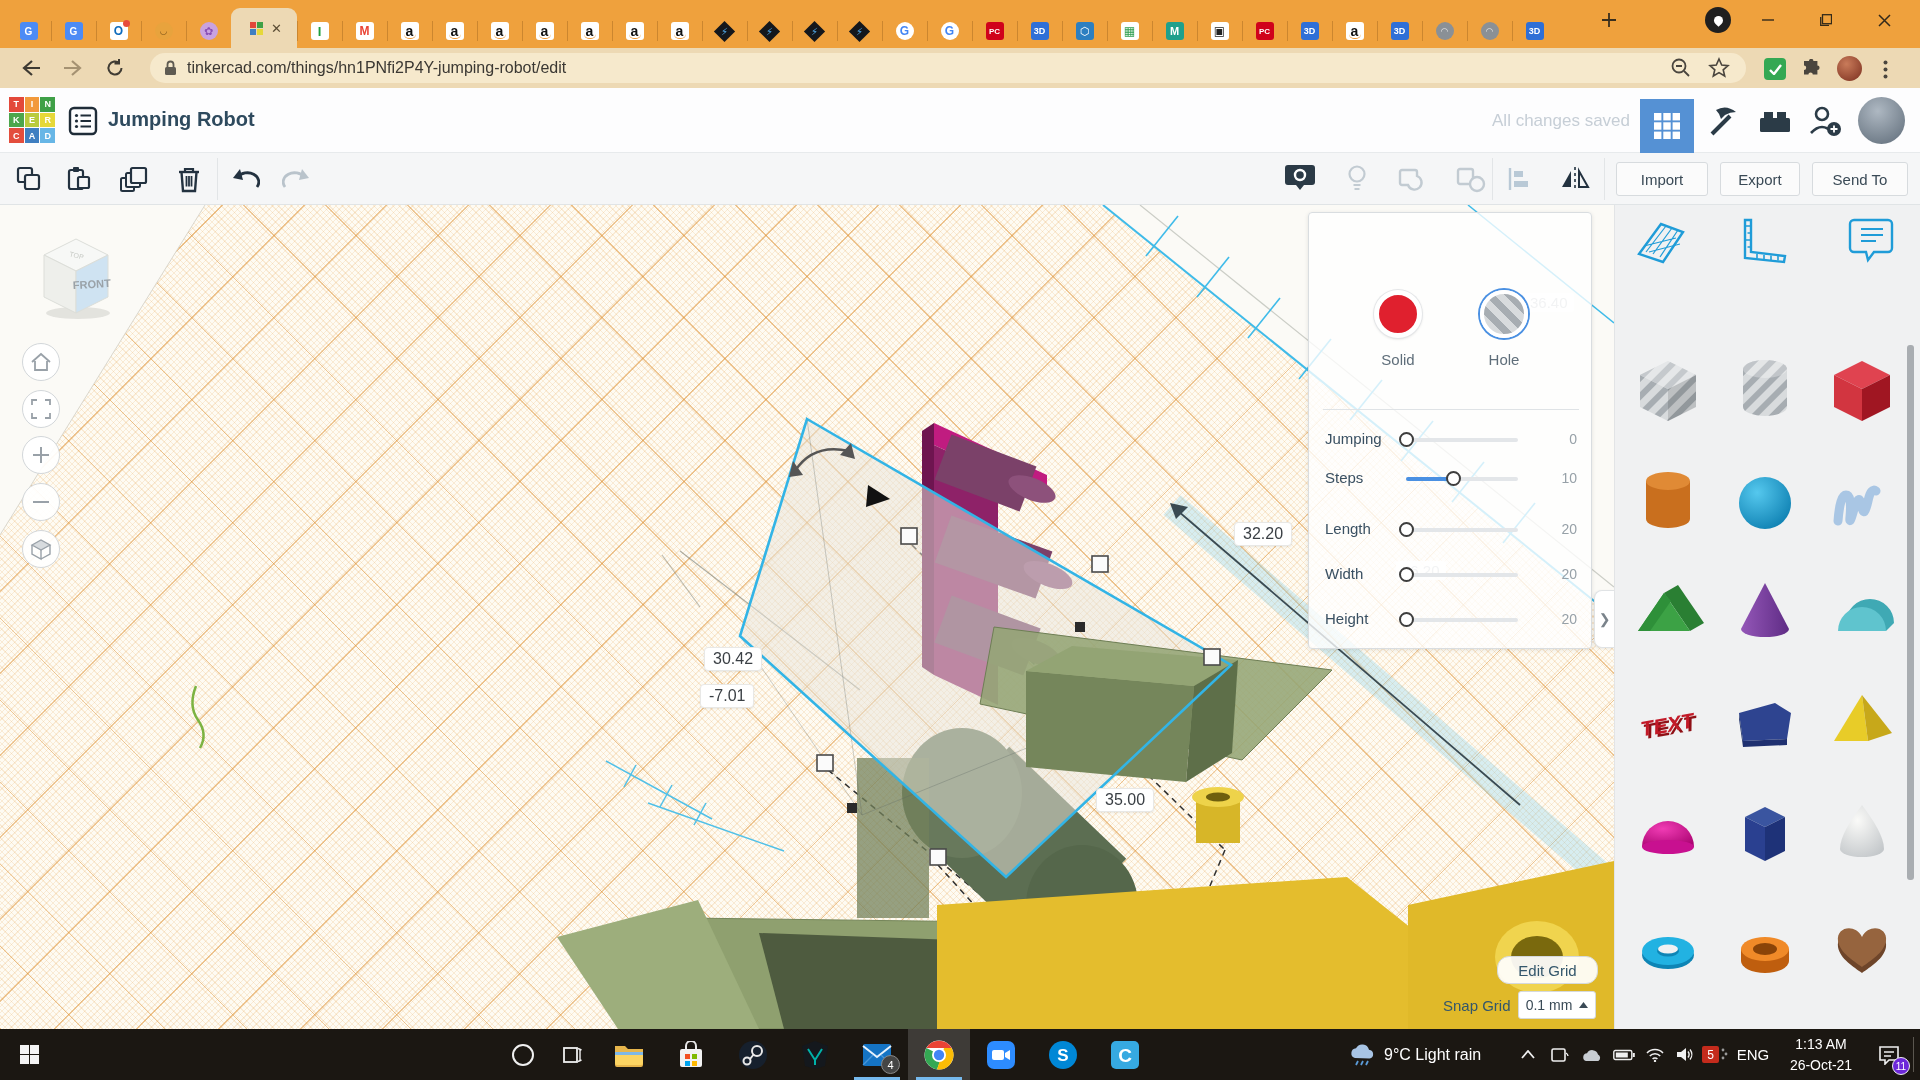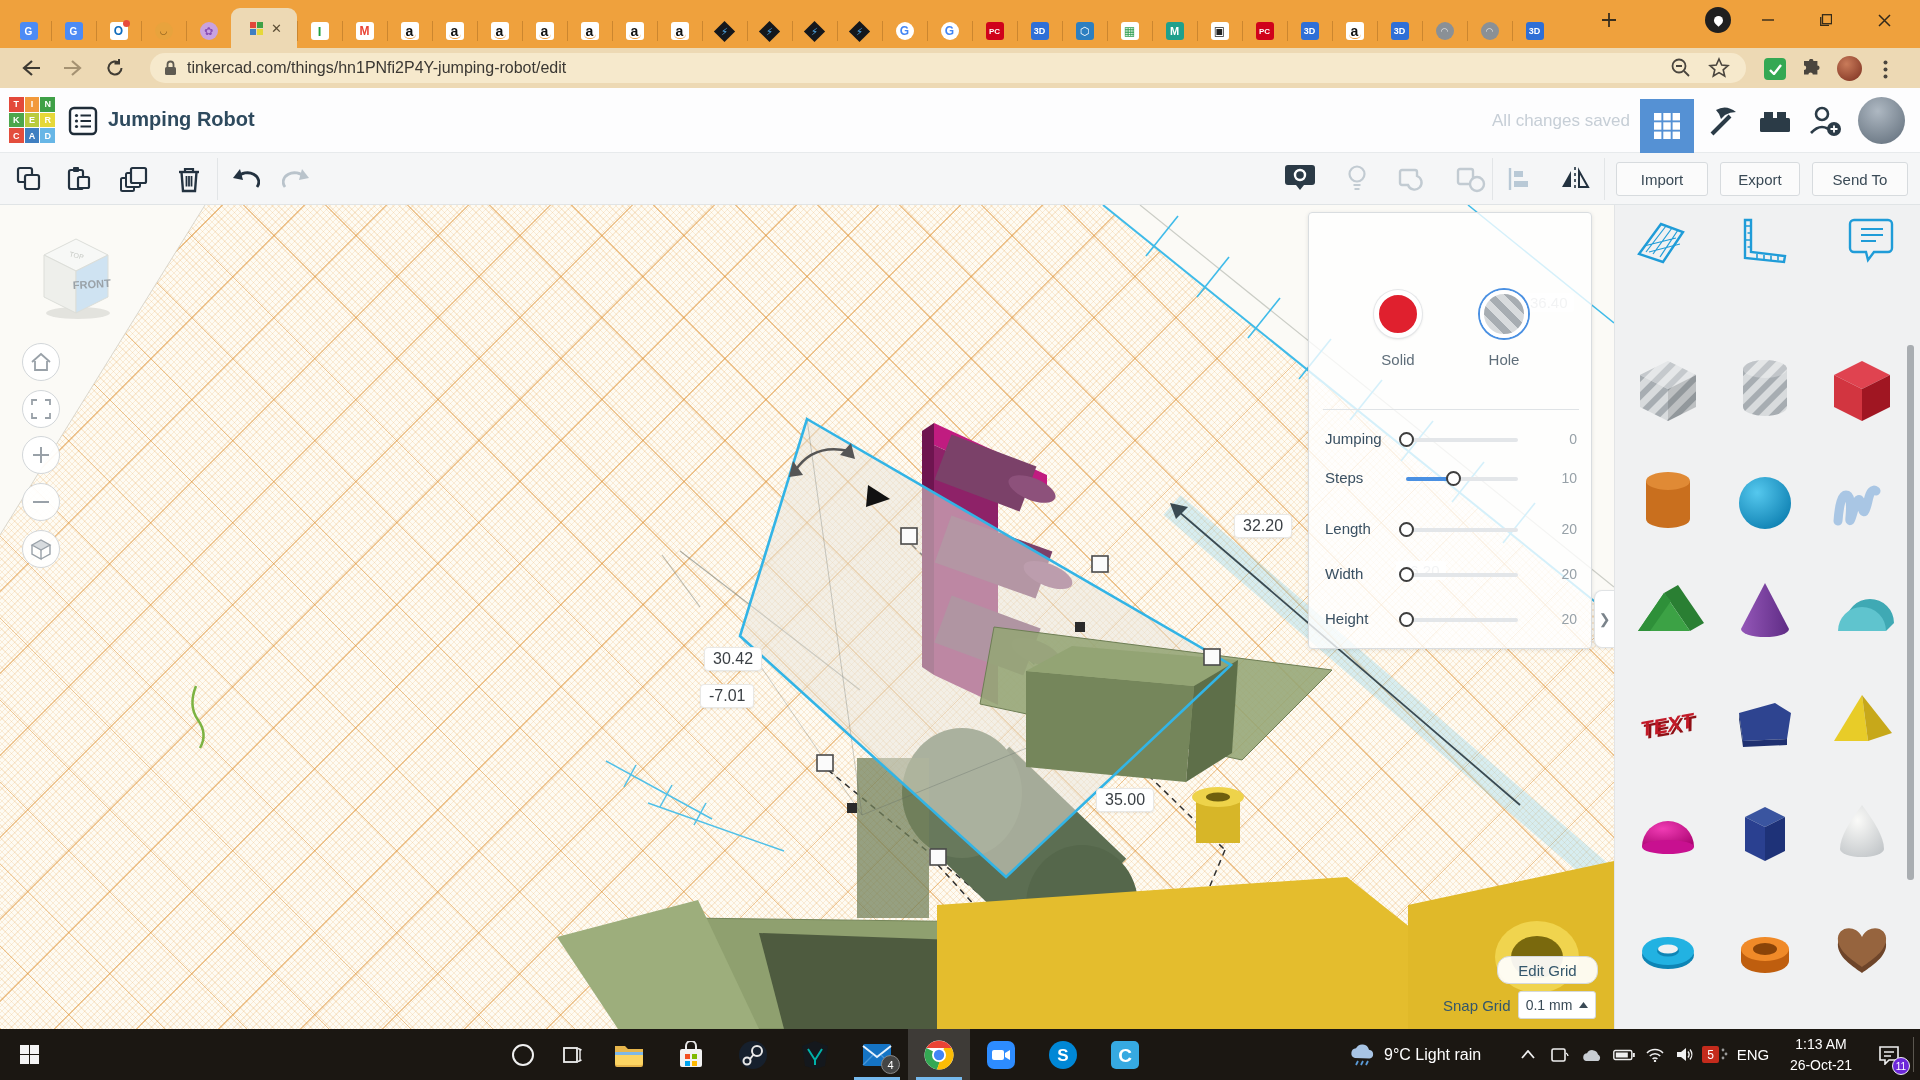--- a/index.html
+++ b/index.html
@@ -714,21 +714,21 @@
     <div class="navcircle" style="top:325px">
       <svg width="26" height="26">
           <polygon points="4,9 13,4 22,9 13,14" fill="#D7DBDE" stroke="#99A1A8" stroke-width="1.4"></polygon>
           <path d="M4,9 V18 L13,23 V14 M22,9 V18 L13,23" fill="none" stroke="#99A1A8" stroke-width="1.4"></path>
         </svg>
     </div>
 
     <div class="dimfaint" style="left:1524px;top:88px">36.40</div>
     <div class="dimfaint" style="left:1396px;top:356px">46.20</div>
 
-    <div class="dimlabel" style="left:1234px;top:309px">32.20</div>
+    <div class="dimlabel" style="left:1234px;top:317px">32.20</div>
     <div class="dimlabel" style="left:704px;top:442px">30.42</div>
     <div class="dimlabel" style="left:700px;top:479px">-7.01</div>
     <div class="dimlabel" style="left:1096px;top:583px">35.00</div>
 
     <div id="inspector">
 
       <div class="matcircle" style="left:65px;top:77px;background:#E0202E;border:5px solid #fff;box-shadow:0 0 0 1px #E4E6E8,0 1px 3px rgba(0,0,0,0.15)"></div>
       <div class="matcircle" style="left:171px;top:77px;background:repeating-linear-gradient(45deg,#A7ADB2 0 7px,#D8DBDD 7px 14px);border:4px solid #fff;box-shadow:0 0 0 2px #4A90E2"></div>
       <div class="matlabel" style="left:49px;top:138px">Solid</div>
       <div class="matlabel" style="left:155px;top:138px">Hole</div>

